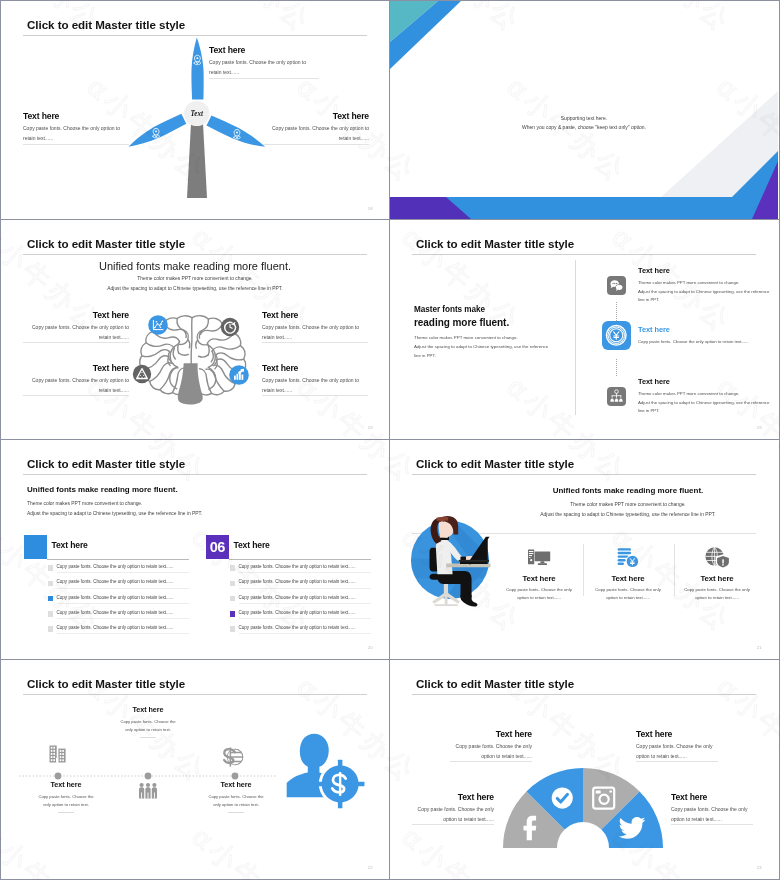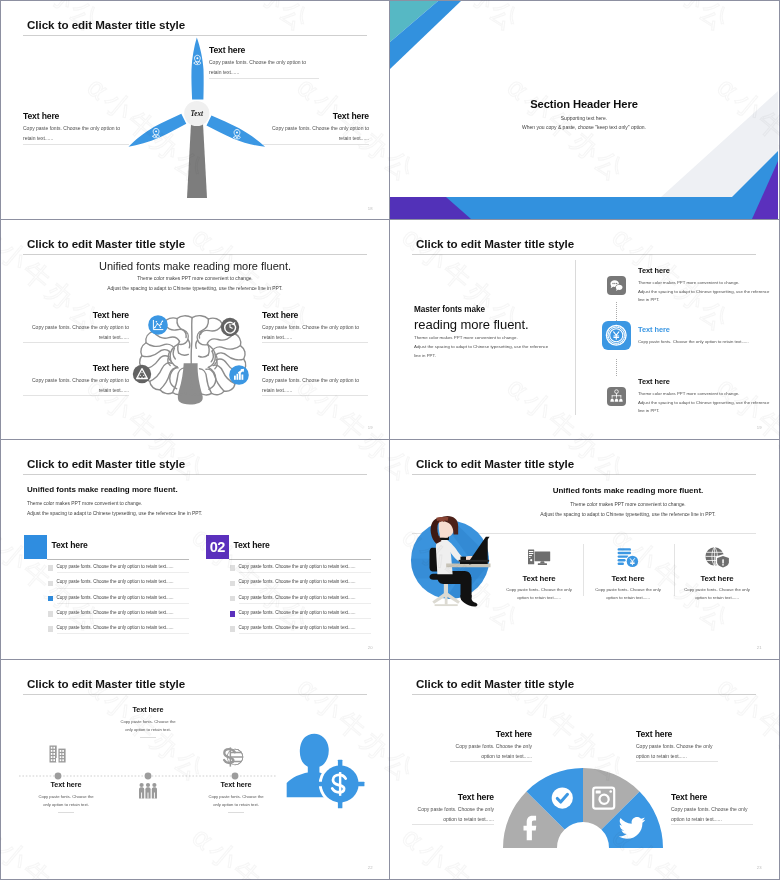--- a/index.html
+++ b/index.html
@@ -115,21 +115,20 @@
         <div id="s2-art">
             <svg width="388" height="218" viewBox="0 0 388 218" style="position: absolute; left: 0px; top: 0px; overflow: hidden;">
               <path d="M0 0 L48 0 L0 41 Z" fill="#56b8c4"></path>
               <path d="M48 0 L71 0 L0 68 L0 41 Z" fill="#3291de"></path>
               <path d="M388 90 L388 196 L271 196 Z" fill="#eef0f4"></path>
               <path d="M388 150 L388 218 L0 218 L0 196 L342 196 Z" fill="#3291de"></path>
               <path d="M0 196 L56 196 L81 218 L0 218 Z" fill="#5231b8"></path>
               <path d="M388 160 L388 218 L362 218 Z" fill="#5b30bd"></path>
             </svg>
           </div>
-        <div class="s2-head">Section Header Here</div>
         <div class="s2-sub1">Supporting text here.</div>
         <div class="s2-sub2">When you copy &amp; paste, choose "keep text only" option.</div>
       </div>
     </div>
 
     <div class="slide c1">
       <div class="inner">
         <div class="s-title">Click to edit Master title style</div>
         <div class="s-rule"></div>
         <div class="s3-sub">Unified fonts make reading more fluent.</div>
@@ -245,21 +244,21 @@
       </div>
     </div>
 
     <div class="slide">
       <div class="inner">
         <div class="s-title">Click to edit Master title style</div>
         <div class="s-rule"></div>
         <div id="s4-left">
             <div style="position: absolute; left: 24px; top: 84px; width: 160px;">
               <div style="font-size: 8.2px; font-weight: bold; color: rgb(16, 16, 16); letter-spacing: -0.05px; line-height: 1.45;">Master fonts make</div>
-              <div style="font-size: 13px; font-weight: normal; color: rgb(16, 16, 16); letter-spacing: -0.05px; line-height: 1.45;">reading more fluent.</div>
+              <div style="font-size: 10px; font-weight: bold; color: rgb(16, 16, 16); letter-spacing: -0.05px; line-height: 1.45;">reading more fluent.</div>
             </div>
             <div style="position: absolute; left: 24px; top: 113px; width: 168px;">
               <div style="font-size: 4.4px; color: rgb(78, 78, 78); line-height: 2.05;">Theme color makes PPT more convenient to change.</div>
               <div style="font-size: 4.4px; color: rgb(78, 78, 78); line-height: 2.05;">Adjust the spacing to adapt to Chinese typesetting, use the reference</div>
               <div style="font-size: 4.4px; color: rgb(78, 78, 78); line-height: 2.05;">line in PPT.</div>
             </div>
           </div>
         <div id="s4-rows">
             <div style="position: absolute; left: 216.5px; top: 56px; width: 19px; height: 19px; border-radius: 3.99px; background: rgb(120, 120, 120);">
               <svg width="19" height="19" viewBox="0 0 24 24" style="position: absolute; left: 0px; top: 0px; overflow: visible;">
@@ -367,21 +366,21 @@
               <div style="position: absolute; left: 33px; top: 67.9px; width: 132px; height: 1px; background: rgb(237, 237, 237);"></div>
               <div style="position: absolute; left: 24px; top: 76.05px; width: 5.6px; height: 5.6px; background: rgb(222, 222, 222);"></div>
               <div style="position: absolute; left: 33px; top: 74.75px; width: 140px; font-size: 4.55px; color: rgb(69, 69, 69); white-space: nowrap;">Copy paste fonts. Choose the only option to retain text......</div>
               <div style="position: absolute; left: 33px; top: 83.15px; width: 132px; height: 1px; background: rgb(237, 237, 237);"></div>
               <div style="position: absolute; left: 24px; top: 91.3px; width: 5.6px; height: 5.6px; background: rgb(222, 222, 222);"></div>
               <div style="position: absolute; left: 33px; top: 90px; width: 140px; font-size: 4.55px; color: rgb(69, 69, 69); white-space: nowrap;">Copy paste fonts. Choose the only option to retain text......</div>
               <div style="position: absolute; left: 33px; top: 98.4px; width: 132px; height: 1px; background: rgb(237, 237, 237);"></div>
             </div>
             <div style="position: absolute; left: 204.5px; top: 95px; width: 170px;">
               <div style="position: absolute; left: 0px; top: 0px; width: 23.5px; height: 23.5px; background: rgb(91, 48, 189);">
-                <div style="position: absolute; left: 0px; top: 0px; width: 23.5px; height: 23.5px; line-height: 24px; text-align: center; font-size: 14.5px; font-weight: bold; color: rgb(255, 255, 255); letter-spacing: -0.5px;">02</div>
+                <div style="position: absolute; left: 0px; top: 0px; width: 23.5px; height: 23.5px; line-height: 24px; text-align: center; font-size: 14.5px; font-weight: bold; color: rgb(255, 255, 255); letter-spacing: -0.5px;">06</div>
               </div>
               <div style="position: absolute; left: 28px; top: 5px; font-size: 8.6px; font-weight: bold; color: rgb(17, 17, 17); letter-spacing: -0.15px;">Text here</div>
               <div style="position: absolute; left: 23.5px; top: 24px; width: 142px; height: 1px; background: rgb(185, 185, 185);"></div>
               <div style="position: absolute; left: 24px; top: 30.3px; width: 5.6px; height: 5.6px; background: rgb(222, 222, 222);"></div>
               <div style="position: absolute; left: 33px; top: 29px; width: 140px; font-size: 4.55px; color: rgb(69, 69, 69); white-space: nowrap;">Copy paste fonts. Choose the only option to retain text......</div>
               <div style="position: absolute; left: 33px; top: 37.4px; width: 132px; height: 1px; background: rgb(237, 237, 237);"></div>
               <div style="position: absolute; left: 24px; top: 45.55px; width: 5.6px; height: 5.6px; background: rgb(222, 222, 222);"></div>
               <div style="position: absolute; left: 33px; top: 44.25px; width: 140px; font-size: 4.55px; color: rgb(69, 69, 69); white-space: nowrap;">Copy paste fonts. Choose the only option to retain text......</div>
               <div style="position: absolute; left: 33px; top: 52.65px; width: 132px; height: 1px; background: rgb(237, 237, 237);"></div>
               <div style="position: absolute; left: 24px; top: 60.8px; width: 5.6px; height: 5.6px; background: rgb(222, 222, 222);"></div>

